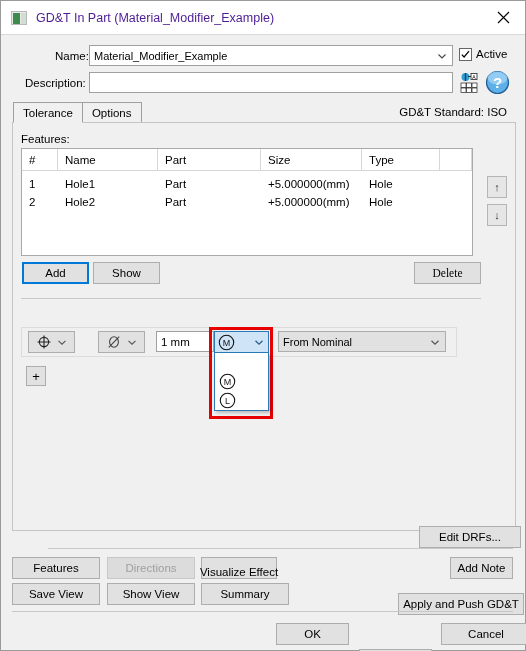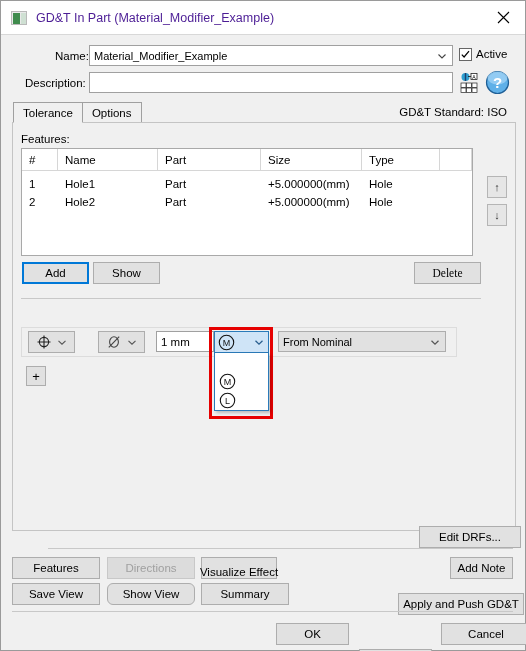--- a/index.html
+++ b/index.html
@@ -404,21 +404,21 @@
   <div class="btn" style="position:absolute; left:200px; top:556px; width:76px;align-items:flex-end;">
     <span>Visualize Effect</span>
   </div>
   <div class="btn" style="position:absolute; left:449px; top:556px; width:63px;">
     <span>Add Note</span>
   </div>
 
   <div class="btn" style="position:absolute; left:11px;  top:582px; width:88px;">
     <span>Save View</span>
   </div>
-  <div class="btn" style="position:absolute; left:106px; top:582px; width:88px;border-radius:6px;">
+  <div class="btn" style="position:absolute; left:106px; top:582px; width:88px;">
     <span>Show View</span>
   </div>
   <div class="btn" style="position:absolute; left:200px; top:582px; width:88px;">
     <span>Summary</span>
   </div>
   <div class="btn" style="position:absolute; left:397px; top:592px; width:126px;">
     <span>Apply and Push GD&amp;T</span>
   </div>
 
   <div class="sep" style="left:11px; top:610px; width:501px;"></div>

